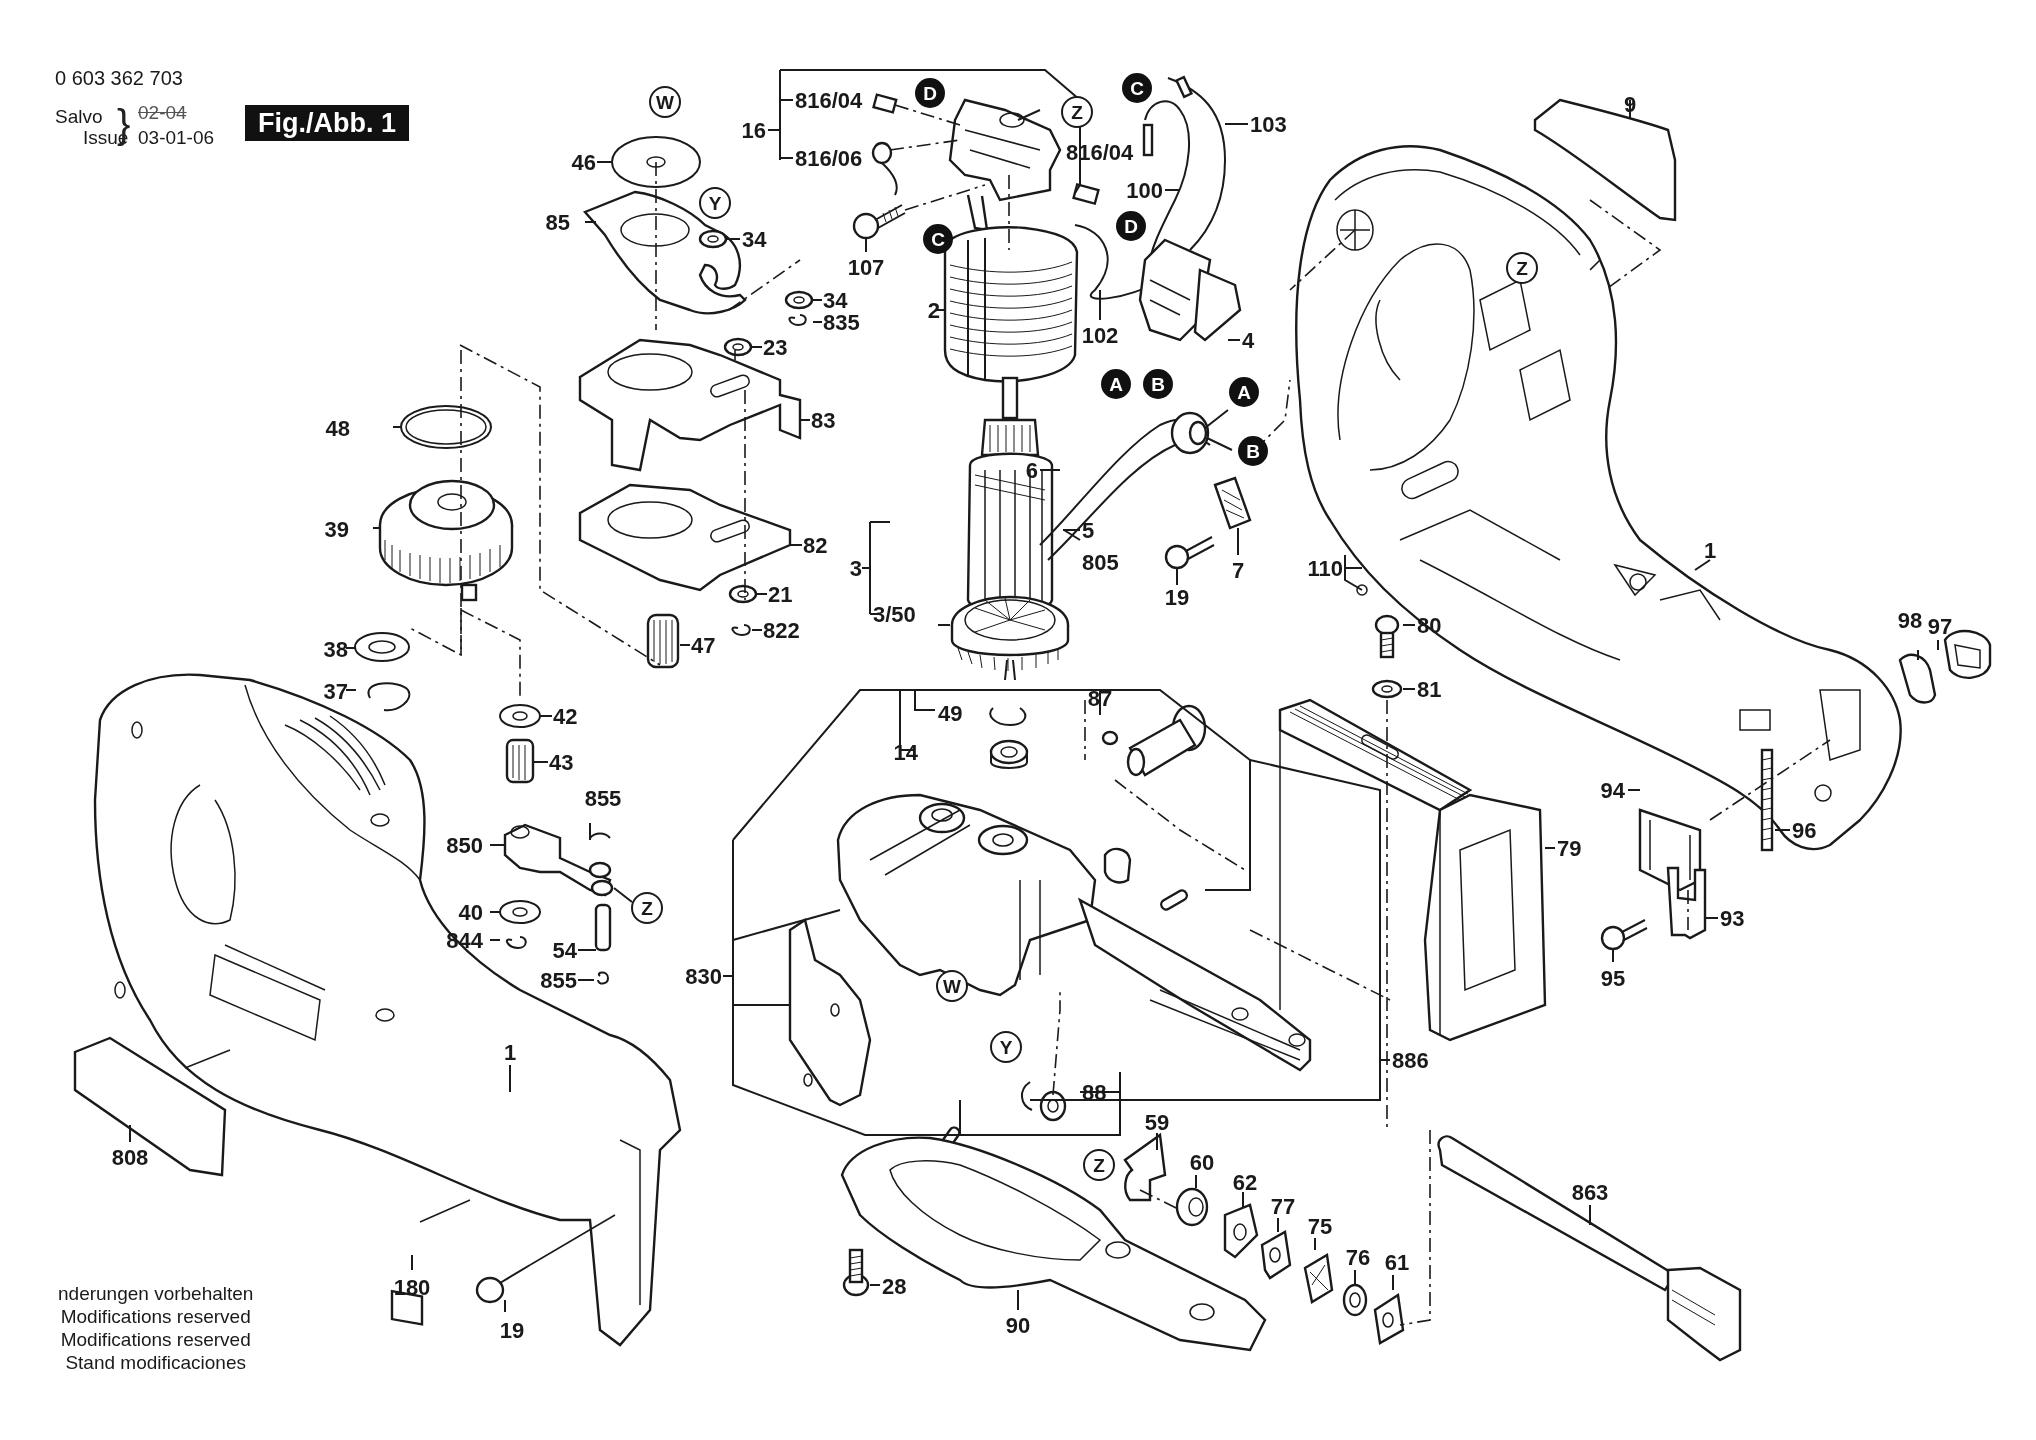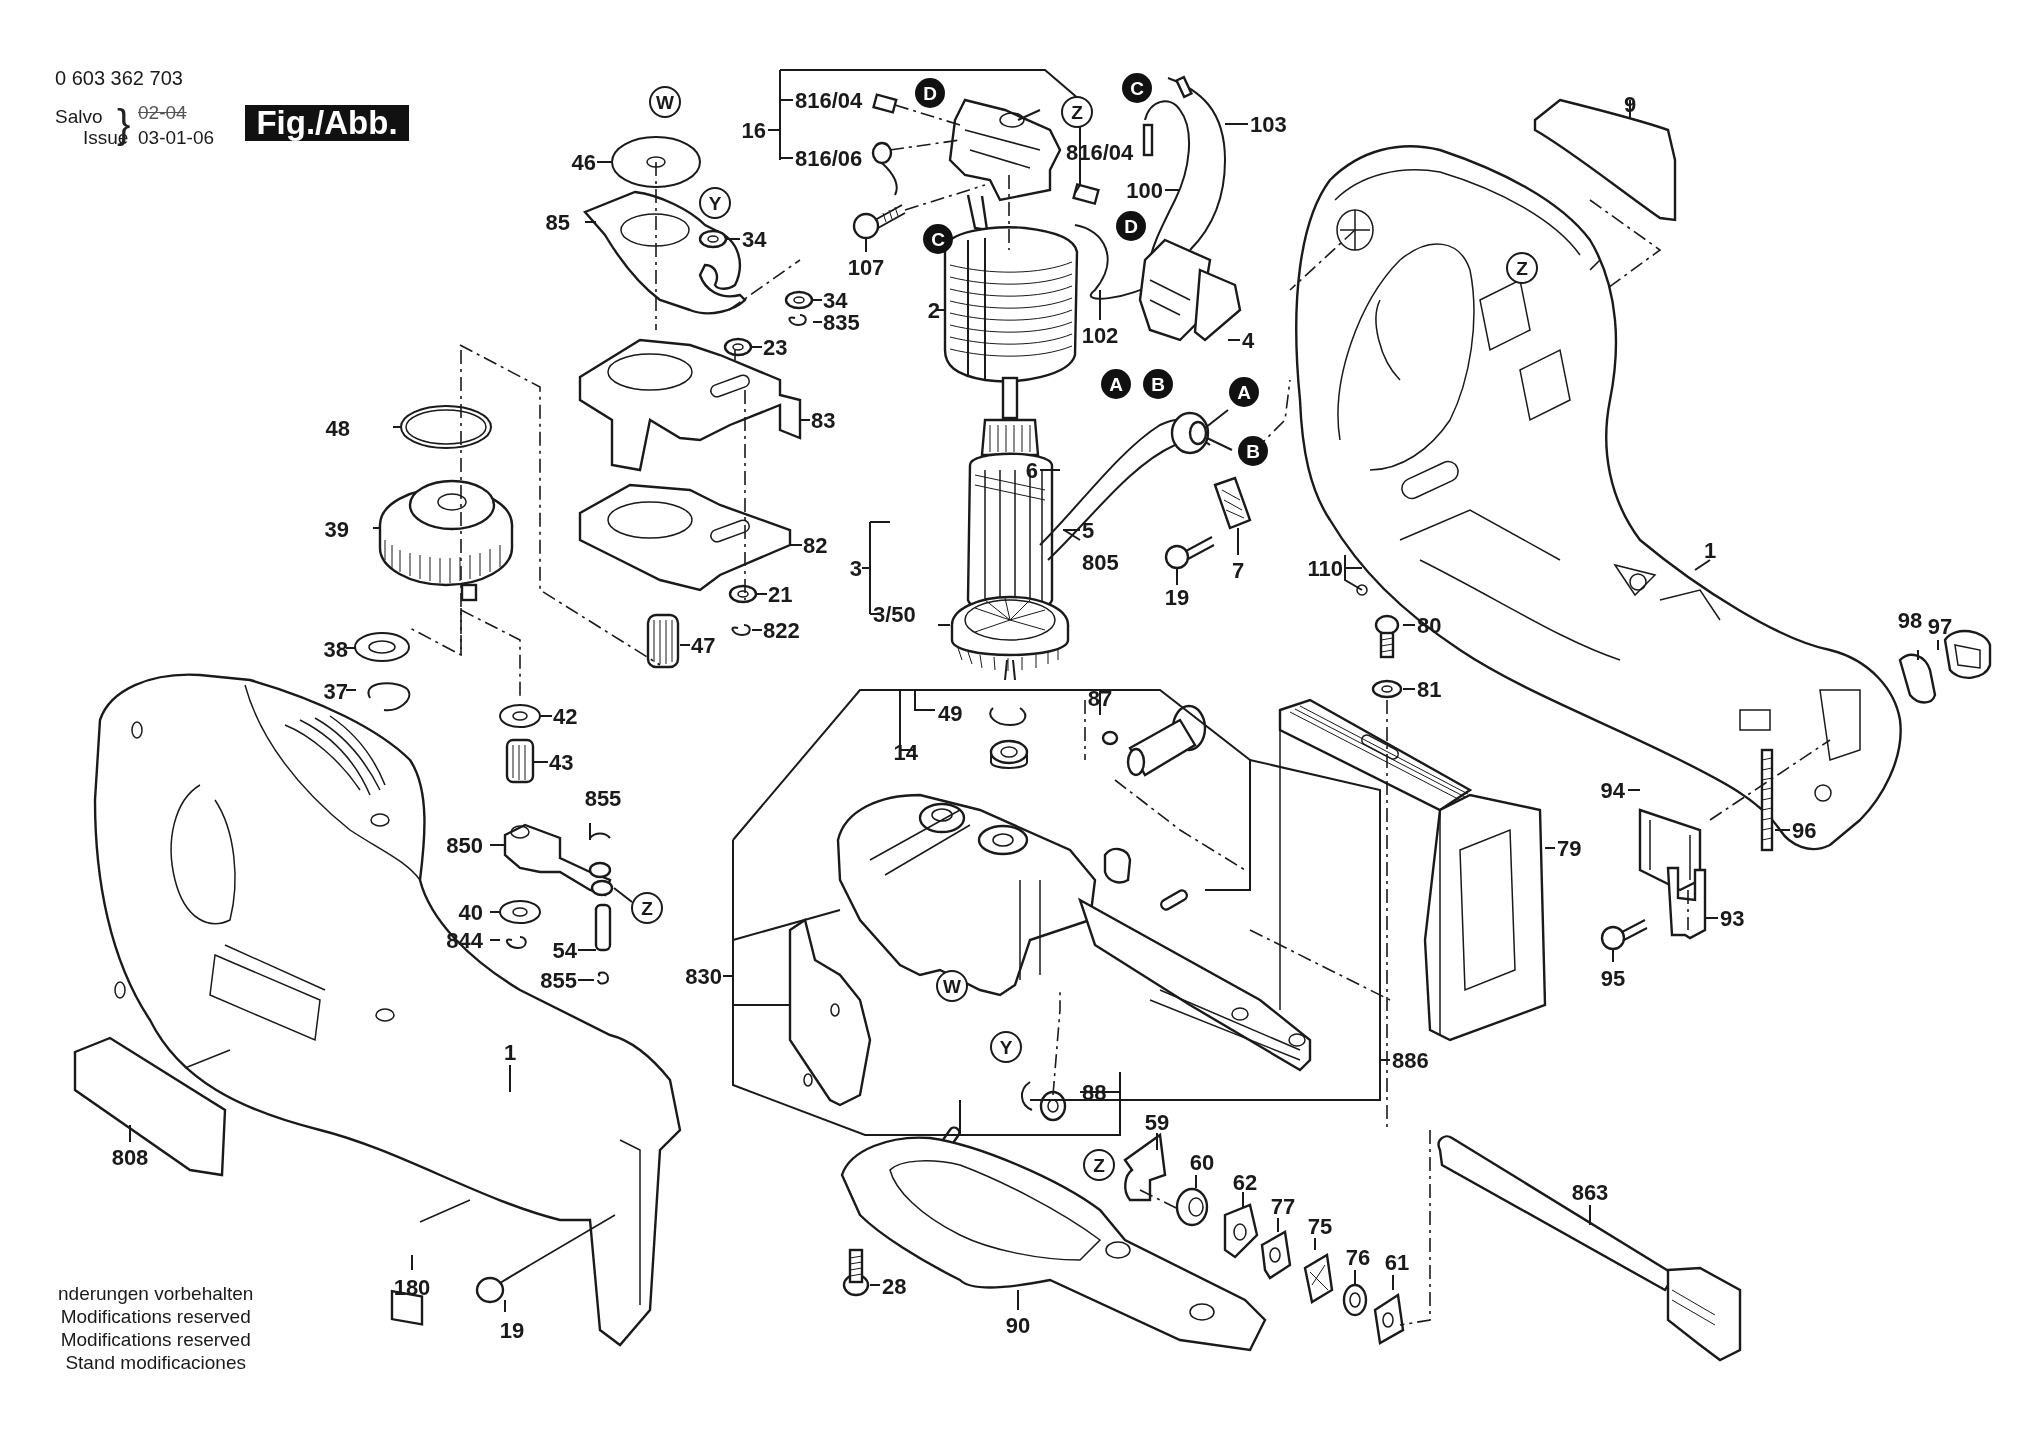--- a/index.html
+++ b/index.html
@@ -5,21 +5,21 @@
   html,body{margin:0;padding:0;background:#ffffff;}
   body{width:2036px;height:1440px;overflow:hidden;position:relative;font-family:"Liberation Sans",sans-serif;color:#111;}
   #sheet{position:absolute;left:0;top:0;width:1772px;height:1440px;}
   .hdr{position:absolute;font-family:"Liberation Sans",sans-serif;font-size:19px;color:#1a1a1a;line-height:1;}
   #partno{left:55px;top:68px;font-size:20px;}
   #stand-lbl{left:55px;top:107px;}
   #issue-lbl{left:55px;top:128px;margin-left:28px;}
   #brace{left:117px;top:104px;font-size:40px;line-height:1;color:#222;font-weight:300;}
   #stand-val{left:138px;top:103px;text-decoration:line-through;color:#555;}
   #issue-val{left:138px;top:128px;}
-  #figbox{position:absolute;left:245px;top:105px;width:164px;height:36px;background:#111;color:#fff;font-weight:bold;font-size:33px;line-height:36px;text-align:center;}
+  #figbox{position:absolute;left:245px;top:105px;width:164px;height:36px;background:#111;color:#fff;font-weight:bold;font-size:27px;line-height:36px;text-align:center;}
   #notes{position:absolute;left:58px;top:1282px;font-size:19px;line-height:23px;color:#1a1a1a;text-align:center;}
   svg text.lbl{font-family:"Liberation Sans",sans-serif;font-size:22px;font-weight:bold;fill:#1a1a1a;}
   svg text.ref{font-family:"Liberation Sans",sans-serif;font-size:19px;font-weight:bold;}
   .ln{stroke:#1a1a1a;stroke-width:2;fill:none;}
   .pt{stroke:#1a1a1a;stroke-width:2.4;fill:#fff;}
   .thin{stroke:#1a1a1a;stroke-width:1.5;fill:none;}
   .dash{stroke:#1a1a1a;stroke-width:1.6;fill:none;stroke-dasharray:14 5 3 5;}
   .hatch{stroke:#1a1a1a;stroke-width:1;fill:none;}
 </style>
 </head>

